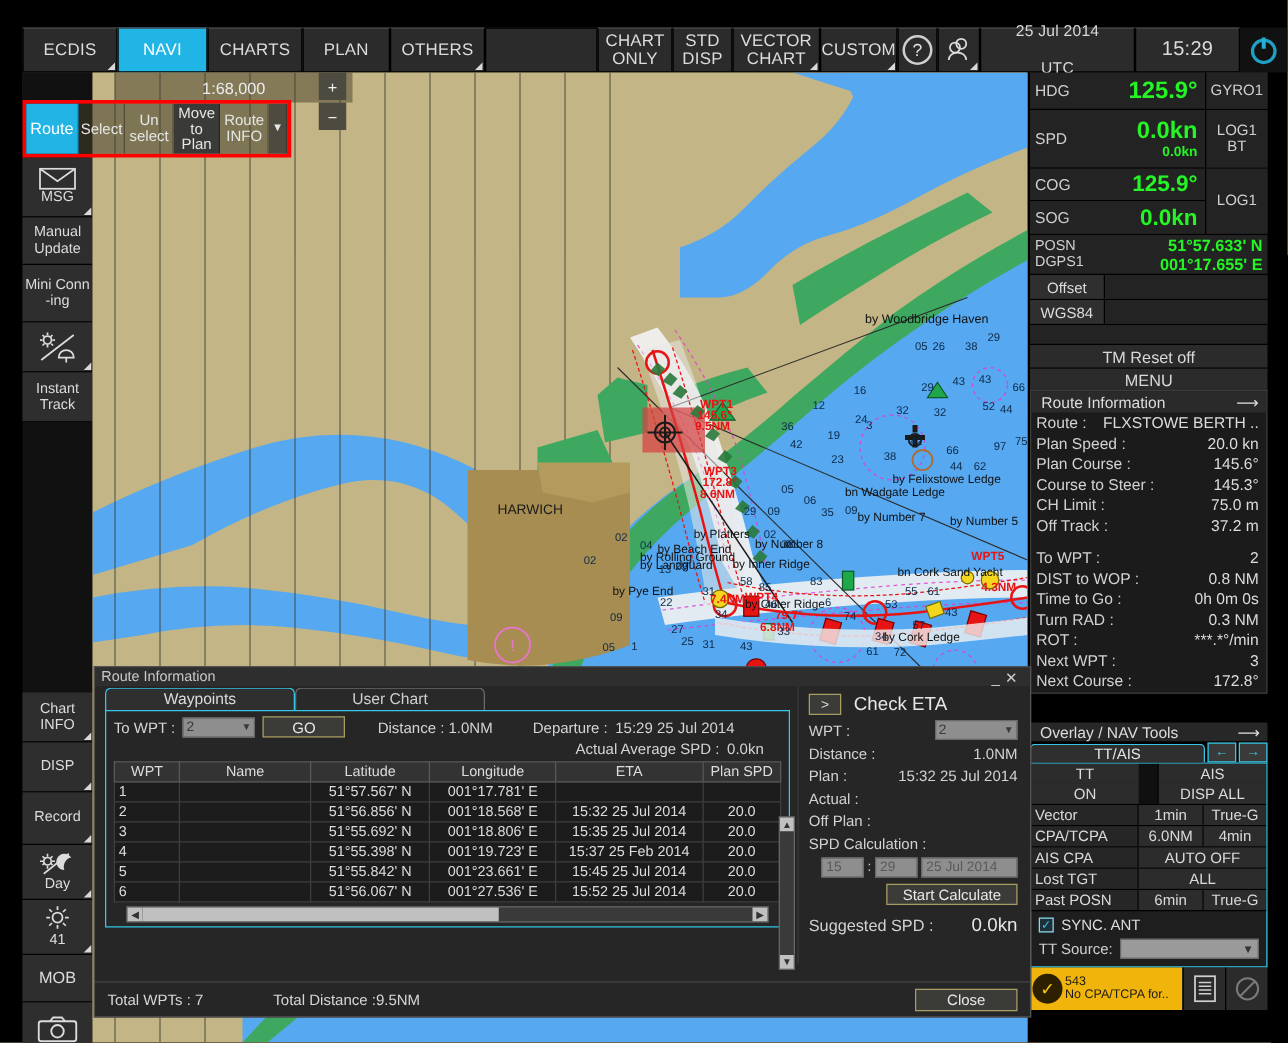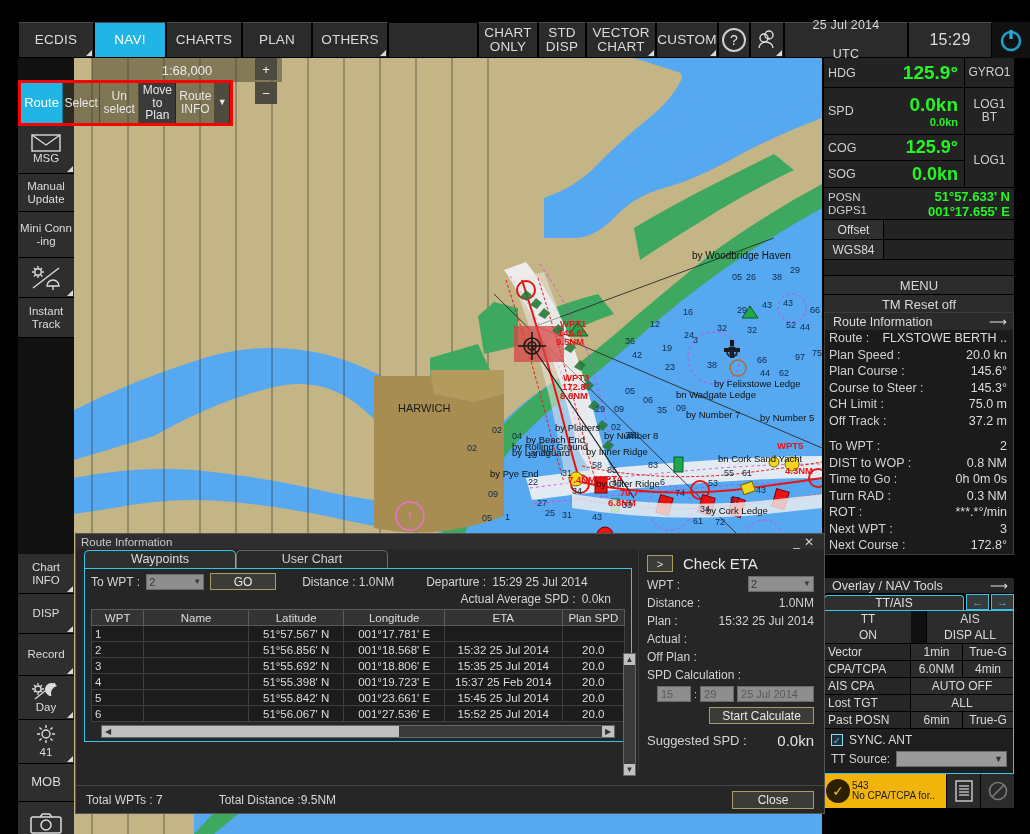--- a/index.html
+++ b/index.html
@@ -653,22 +653,22 @@
       <div style="flex:1;background:#232323"></div>
     </div>
 
     <div class="navrow" style="height:20px">
       <div style="width:60px;background:#2f2f2f;color:#dcdcdc;font-size:12px;display:flex;align-items:center;justify-content:center;border-right:1px solid #000">WGS84</div>
       <div style="flex:1;background:#232323"></div>
     </div>
 
     <div style="height:16px;background:#232323;border-bottom:1px solid #000"></div>
 
+    <div class="wideBtn" style="height:19px;line-height:19px">TM Reset off</div>
     <div class="wideBtn" style="height:19px;line-height:19px">MENU</div>
-    <div class="wideBtn" style="height:19px;line-height:19px">TM Reset off</div>
   </div>
 
   <div class="ripanel">
     <div class="ri-head">
       <span>Route Information</span>
       <span>⟶</span>
     </div>
     <div id="ri-rows">
         <div class="ri-row">
           <span>Route :</span>

